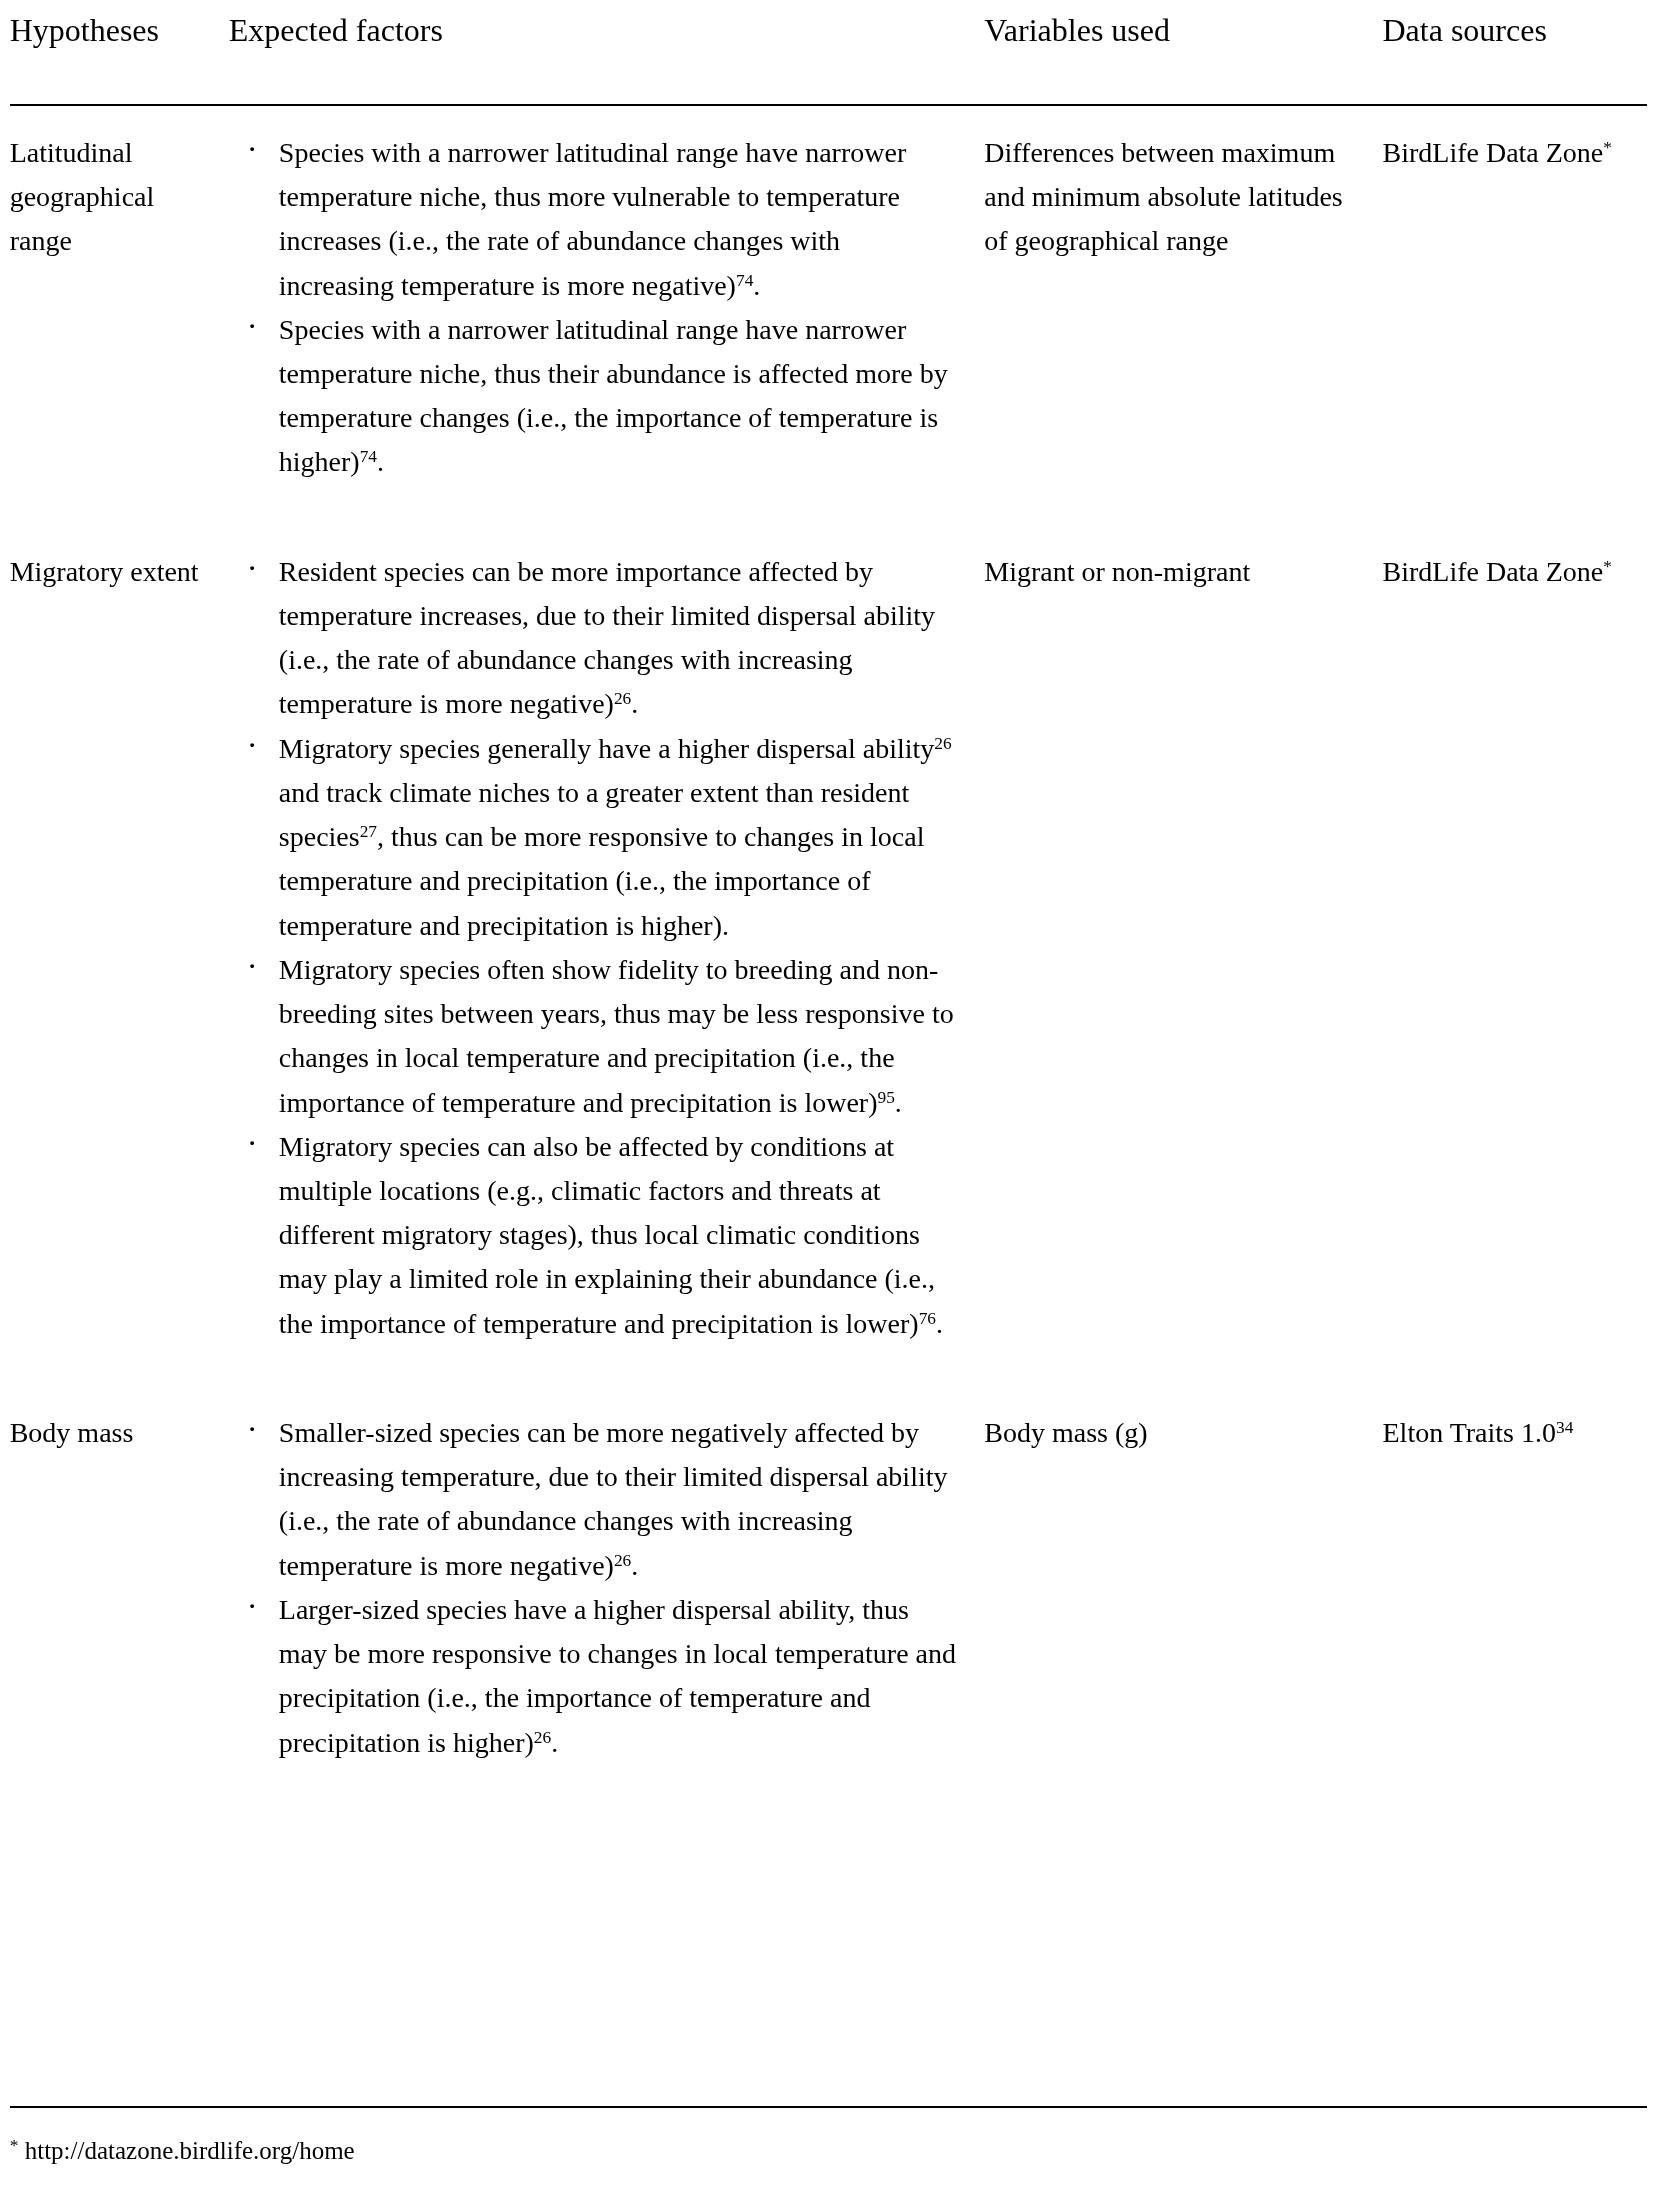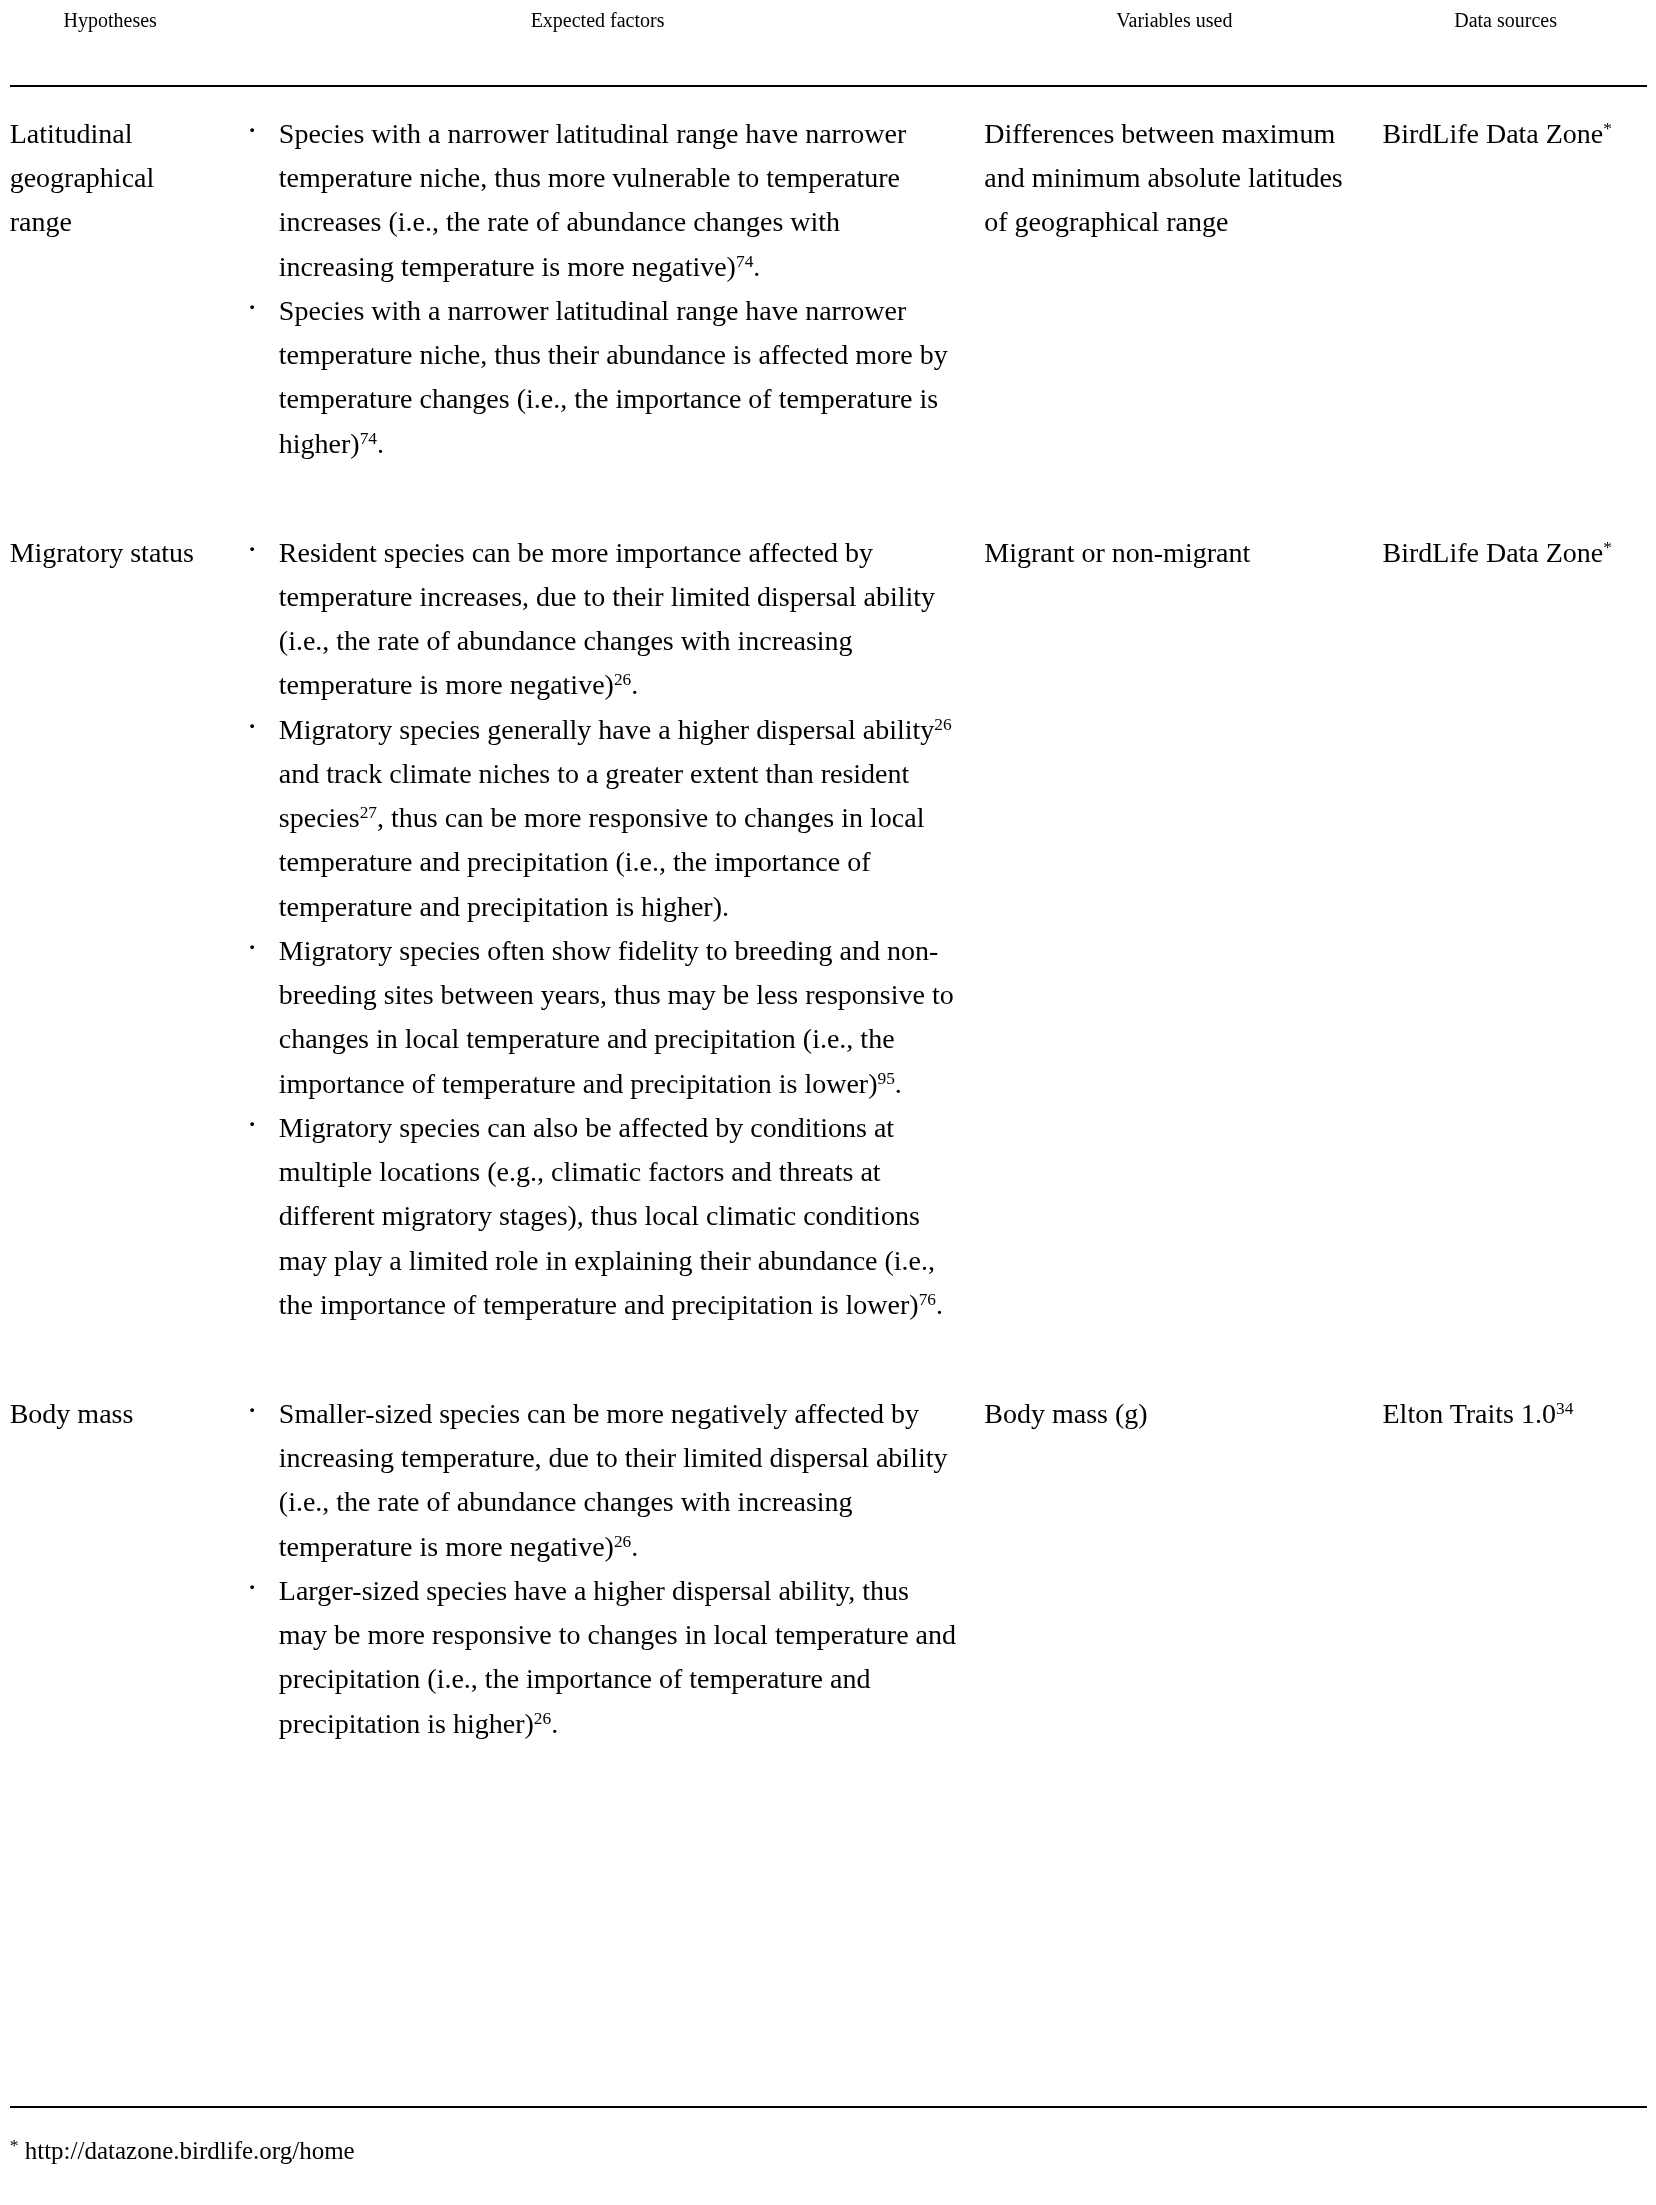--- a/index.html
+++ b/index.html
@@ -32,25 +32,25 @@
     font-size: 28px;
     line-height: 1.58;
   }
 
   col.c-hyp   { width: 219px; }
   col.c-pat   { width: 755px; }
   col.c-var   { width: 398px; }
   col.c-src   { width: 264px; }
 
   thead th {
-    text-align: center;
+    text-align: left;
     font-weight: normal;
     vertical-align: top;
     padding: 4.9px 18px 49px 0;
-    font-size: 20px;
+    font-size: 32px;
   }
 
   thead tr {
     border-bottom: 2.4px solid #000000;
   }
 
   tbody td {
     vertical-align: top;
     padding: 23px 18px 42px 0;
     font-size: 28px;
@@ -140,21 +140,21 @@
           <td class="col-pat">
             <ul class="patterns">
               <li><span>Species with a narrower latitudinal range have narrower temperature niche, thus more vulnerable to temperature increases (i.e., the rate of abundance changes with increasing temperature is more negative)</span><sup>74</sup><span>.</span></li>
               <li><span>Species with a narrower latitudinal range have narrower temperature niche, thus their abundance is affected more by temperature changes (i.e., the importance of temperature is higher)</span><sup>74</sup><span>.</span></li>
             </ul>
           </td>
           <td class="col-var"><span>Differences between maximum and minimum absolute latitudes of geographical range</span></td>
           <td class="col-src"><span>BirdLife Data Zone</span><sup>*</sup></td>
         </tr>
         <tr>
-          <td class="col-hyp"><span>Migratory status</span></td>
+          <td class="col-hyp"><span>Migratory extent</span></td>
           <td class="col-pat">
             <ul class="patterns">
               <li><span>Resident species can be more importance affected by temperature increases, due to their limited dispersal ability (i.e., the rate of abundance changes with increasing temperature is more negative)</span><sup>26</sup><span>.</span></li>
               <li><span>Migratory species generally have a higher dispersal ability</span><sup>26</sup><span> and track climate niches to a greater extent than resident species</span><sup>27</sup><span>, thus can be more responsive to changes in local temperature and precipitation (i.e., the importance of temperature and precipitation is higher).</span></li>
               <li><span>Migratory species often show fidelity to breeding and non-breeding sites between years, thus may be less responsive to changes in local temperature and precipitation (i.e., the importance of temperature and precipitation is lower)</span><sup>95</sup><span>.</span></li>
               <li><span>Migratory species can also be affected by conditions at multiple locations (e.g., climatic factors and threats at different migratory stages), thus local climatic conditions may play a limited role in explaining their abundance (i.e., the importance of temperature and precipitation is lower)</span><sup>76</sup><span>.</span></li>
             </ul>
           </td>
           <td class="col-var"><span>Migrant or non-migrant</span></td>
           <td class="col-src"><span>BirdLife Data Zone</span><sup>*</sup></td>

